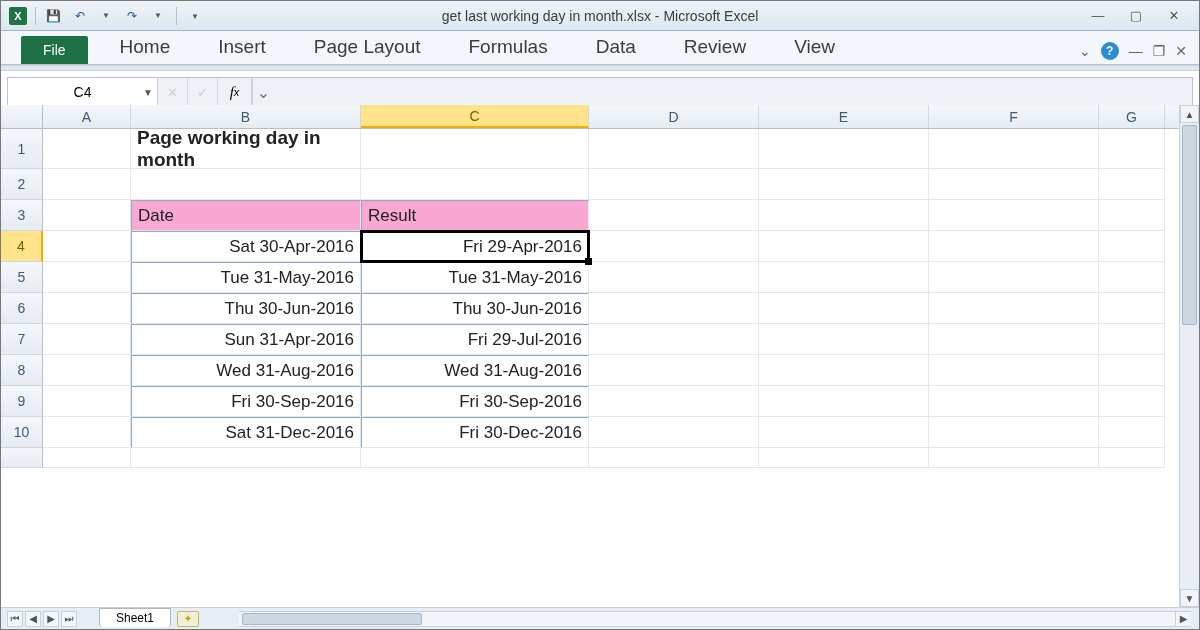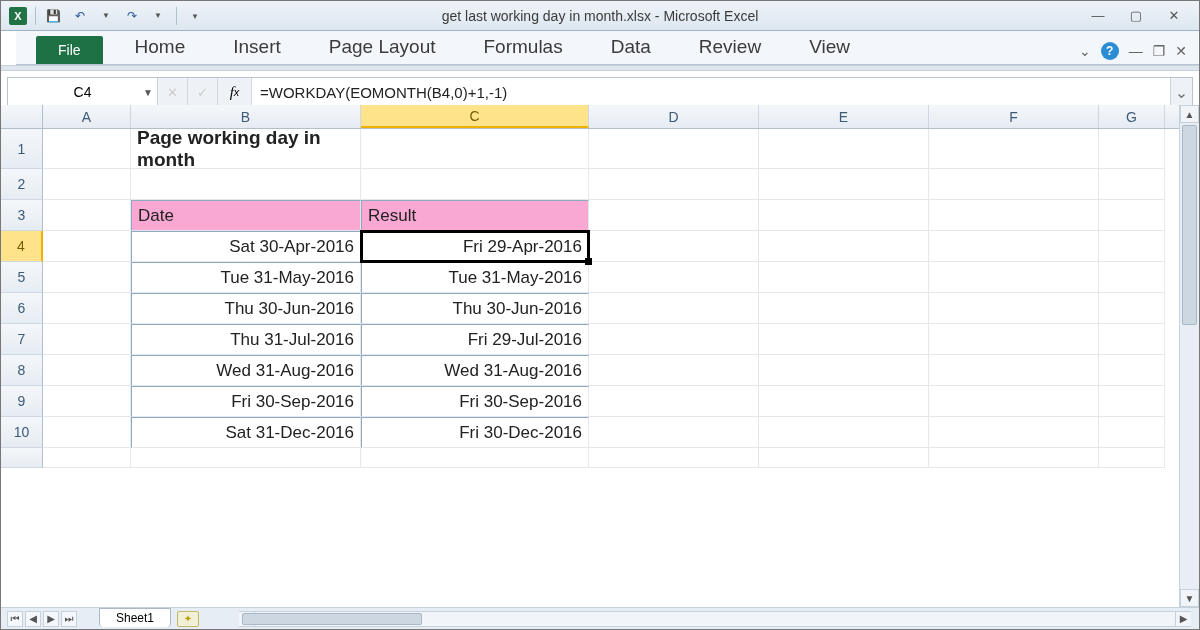--- a/index.html
+++ b/index.html
@@ -8,21 +8,21 @@
   
   .titlebar { height: 30px; background: linear-gradient(#eef3f8, #dde7f0); display: flex; align-items: center; border-bottom: 1px solid #9db2c9; position: relative; }
   .titlebar .left-icons { display: flex; align-items: center; gap: 6px; padding-left: 8px; }
   .titlebar .excel-logo { width: 18px; height: 18px; background: #217346; color: #fff; font-size: 11px; font-weight: bold; display: flex; align-items: center; justify-content: center; border-radius: 2px; }
   .qat-btn { width: 20px; height: 20px; display: flex; align-items: center; justify-content: center; font-size: 12px; color: #2b579a; cursor: pointer; }
   .titlebar .title { position: absolute; left: 50%; transform: translateX(-50%); font-size: 14px; color: #3b3b3b; }
   .win-controls { margin-left: auto; display: flex; gap: 16px; padding-right: 14px; color: #555; }
   .win-btn { width: 22px; height: 16px; display: flex; align-items: center; justify-content: center; cursor: pointer; font-size: 13px; }
 
   
-  .ribbon { height: 34px; background: #f3f6fa; display: flex; align-items: flex-end; border-bottom: 1px solid #b6c4d6; padding-left: 20px; margin-left: 15px; }
+  .ribbon { height: 34px; background: #f3f6fa; display: flex; align-items: flex-end; border-bottom: 1px solid #b6c4d6; padding-left: 20px; }
   .file-tab { background: #1e7145; color: #fff; padding: 6px 22px; font-size: 14px; border-radius: 2px 2px 0 0; margin-right: 8px; cursor: pointer; }
   .ribbon-tab { padding: 6px 24px; font-size: 19px; color: #3c3c3c; cursor: pointer; }
   .ribbon-right { margin-left: auto; display: flex; align-items: center; gap: 10px; padding-right: 12px; padding-bottom: 4px; color: #4a7db0; }
   .ribbon-right .help { width: 18px; height: 18px; border-radius: 50%; background: #2a8dd4; color: #fff; font-size: 12px; font-weight: bold; display: flex; align-items: center; justify-content: center; }
   .ribbon-right span { font-size: 14px; cursor: pointer; color:#666; }
 
   
   .formula-row { height: 30px; display: flex; align-items: stretch; border-bottom: 1px solid #c7d1dc; background: #eef2f7; margin: 6px 6px 0 6px; border: 1px solid #b9c4d0; }
   .name-box { width: 150px; display: flex; align-items: center; justify-content: center; font-size: 14px; background: #fff; border-right: 1px solid #c7d1dc; position: relative; }
   .name-box .dd { position: absolute; right: 4px; color: #555; font-size: 10px; }
@@ -122,21 +122,20 @@
 <div class="formula-row">
   <div class="name-box">
     <span>C4</span>
     <span class="dd">▼</span>
   </div>
   <div class="fx-group">
     <div class="fx-btn" style="color:#ccc;">✕</div>
     <div class="fx-btn" style="color:#ccc;">✓</div>
     <div class="fx-label">f<span style="font-size:11px;">x</span></div>
   </div>
-  <div class="formula-input">=WORKDAY(EOMONTH(B4,0)+1,-1)</div>
   <div class="formula-expand">⌄</div>
 </div>
 
 <div class="grid-wrap">
   <div class="grid-main gridline">
     <div class="col-headers">
       <div class="corner"></div>
       <div class="col-h cA">A</div>
       <div class="col-h cB">B</div>
       <div class="col-h cC sel">C</div>
@@ -207,21 +206,21 @@
         <div class="cell cB data-cell">Thu 30-Jun-2016</div>
         <div class="cell cC data-cell">Thu 30-Jun-2016</div>
         <div class="cell cD"></div>
           <div class="cell cE"></div>
           <div class="cell cF"></div>
           <div class="cell cG"></div>
       </div>
       <div class="row">
         <div class="row-h">7</div>
         <div class="cell cA"></div>
-        <div class="cell cB data-cell">Thu 31-Jul-2016</div>
+        <div class="cell cB data-cell">Sun 31-Apr-2016</div>
         <div class="cell cC data-cell">Fri 29-Jul-2016</div>
         <div class="cell cD"></div>
           <div class="cell cE"></div>
           <div class="cell cF"></div>
           <div class="cell cG"></div>
       </div>
       <div class="row">
         <div class="row-h">8</div>
         <div class="cell cA"></div>
         <div class="cell cB data-cell">Wed 31-Aug-2016</div>

